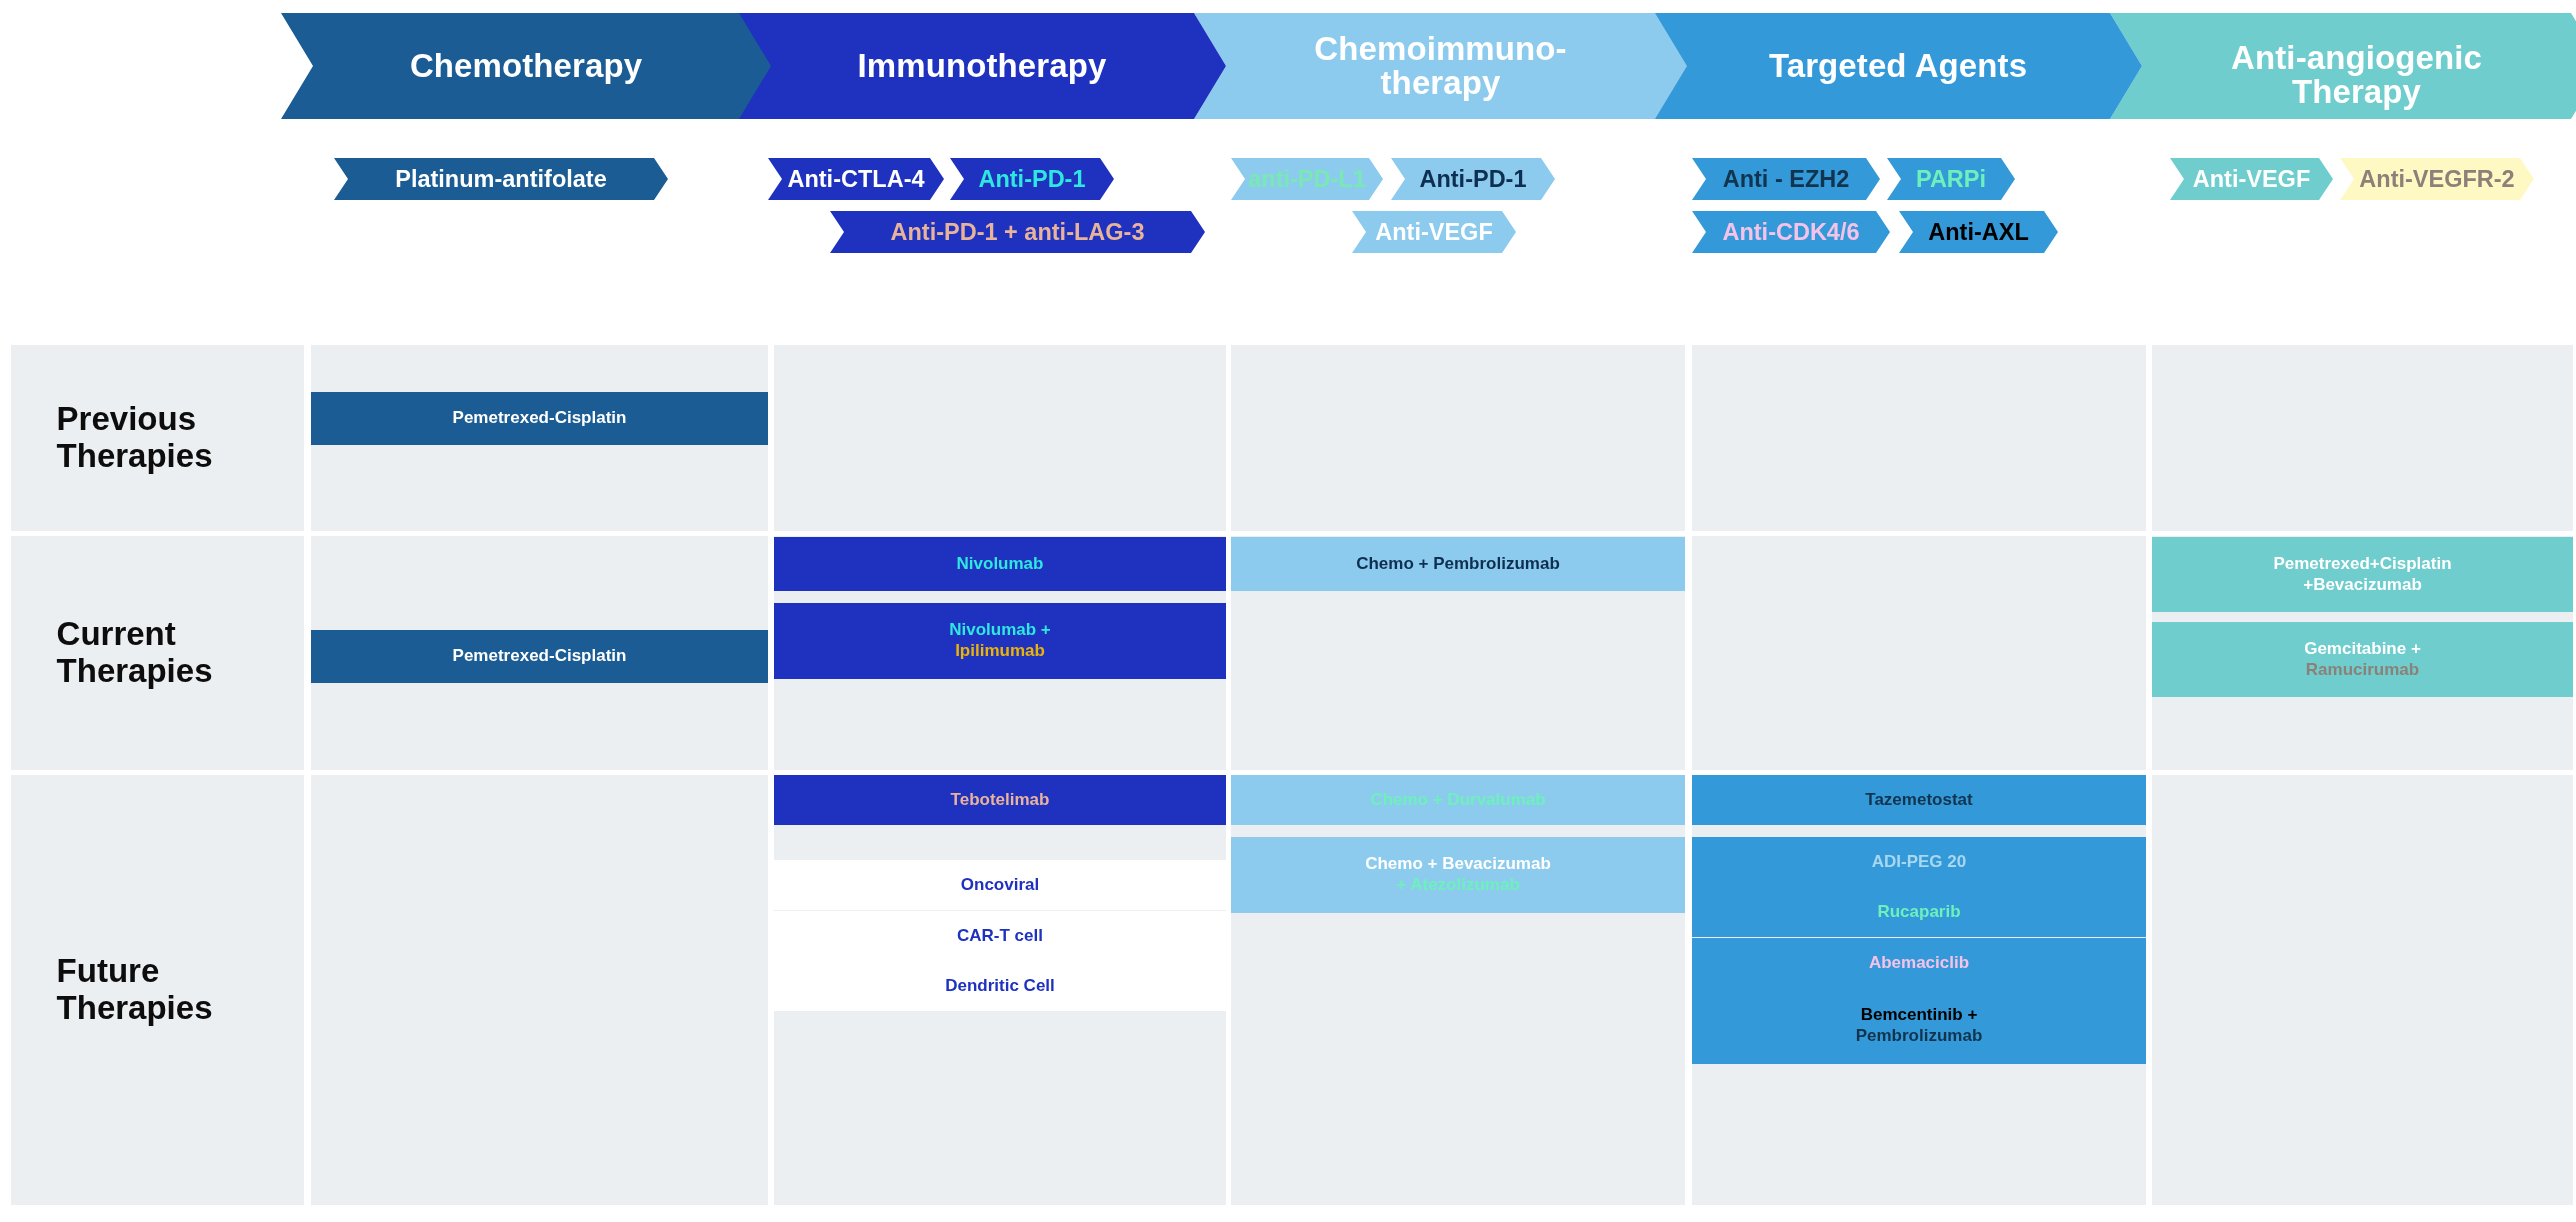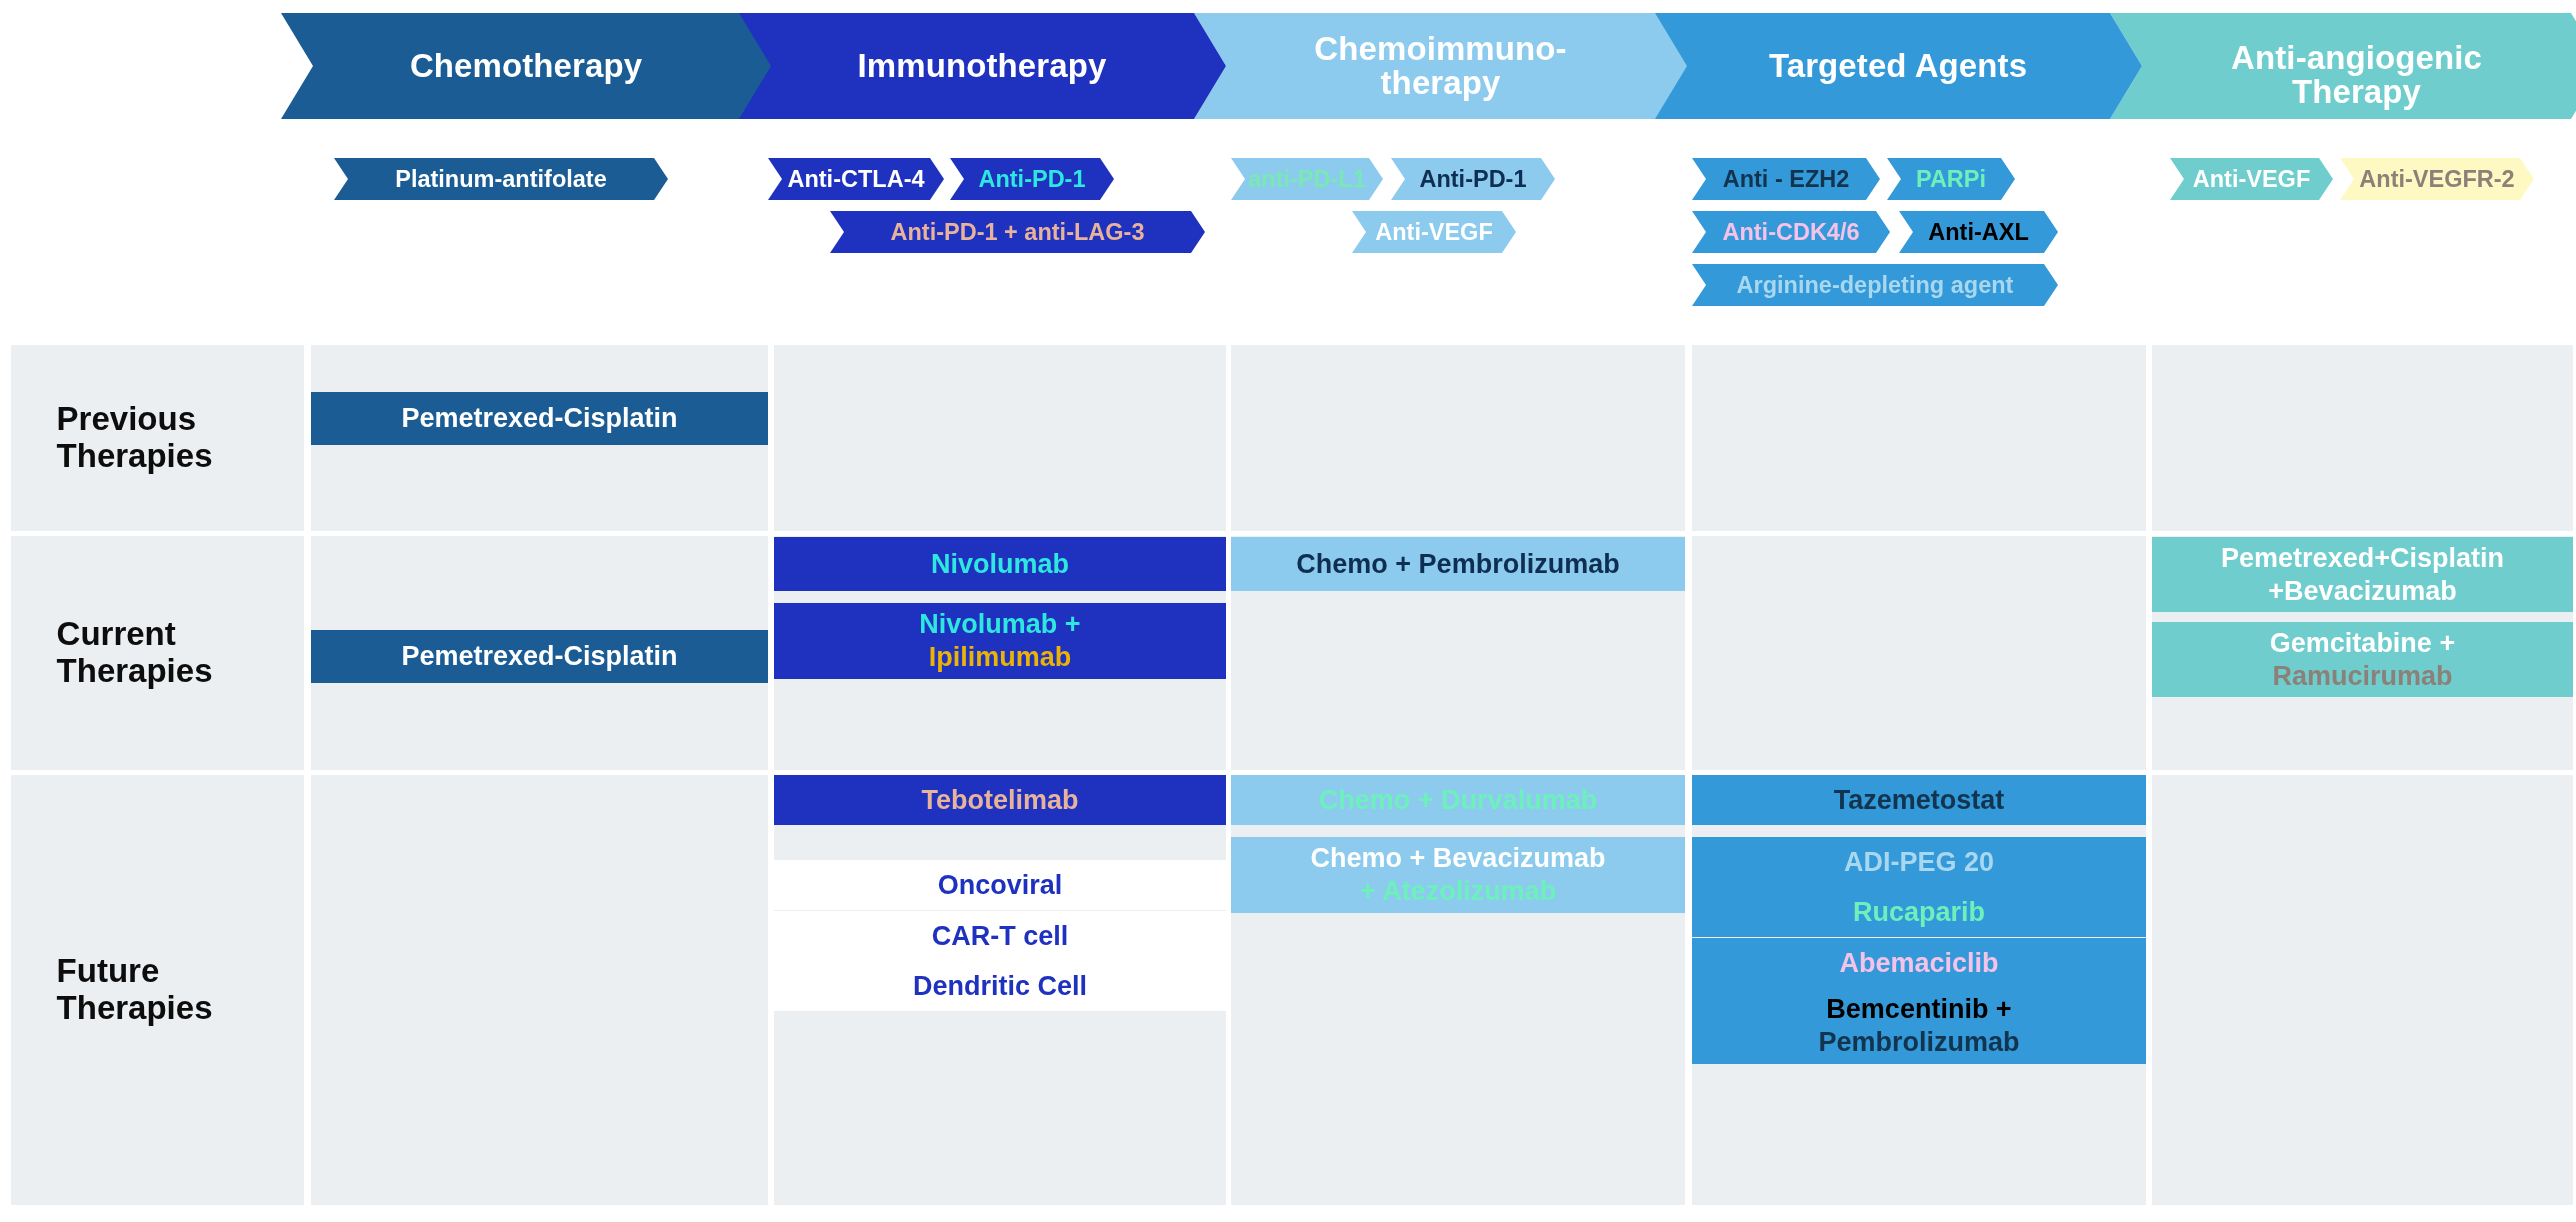--- a/index.html
+++ b/index.html
@@ -49,21 +49,21 @@
   }
   .rowlabel{
     position:absolute;
     display:flex; align-items:center;
     font-weight:bold; font-size:33px; color:#0d0d0d; line-height:1.12;
     padding-left:46px; box-sizing:border-box;
   }
   .tcell{
     position:absolute;
     display:flex; flex-direction:column; align-items:center; justify-content:center;
-    text-align:center; font-weight:bold; font-size:27px; line-height:1.22;
+    text-align:center; font-weight:bold; font-size:17px; line-height:1.22;
     box-sizing:border-box; padding:2.3px 5.9px;
   }
   .tcell .l2{ font-weight:bold; }
 </style>
 </head>
 <body>
 
 <div id="banner">
     <div class="chev chev-first" style="left: 0px; width: 490px; background: rgb(26, 92, 147); z-index: 10;">
       <span style="white-space: pre-line;">Chemotherapy</span>
@@ -110,23 +110,20 @@
       <span>Anti - EZH2</span>
     </div>
     <div class="badge" style="left: 1887px; top: 0px; width: 128px; background: rgb(51, 153, 216); color: rgb(110, 240, 189);">
       <span>PARPi</span>
     </div>
     <div class="badge" style="left: 1692px; top: 53px; width: 198px; background: rgb(51, 153, 216); color: rgb(245, 195, 232);">
       <span>Anti-CDK4/6</span>
     </div>
     <div class="badge" style="left: 1899px; top: 53px; width: 159px; background: rgb(51, 153, 216); color: rgb(0, 0, 0);">
       <span>Anti-AXL</span>
-    </div>
-    <div class="badge" style="left: 1692px; top: 106px; width: 366px; background: rgb(51, 153, 216); color: rgb(168, 215, 240);">
-      <span>Arginine-depleting agent</span>
     </div>
     <div class="badge" style="left: 2170px; top: 0px; width: 163px; background: rgb(111, 205, 205); color: rgb(255, 255, 255);">
       <span>Anti-VEGF</span>
     </div>
     <div class="badge" style="left: 2340px; top: 0px; width: 194px; background: #fef9c3; color: rgb(140, 129, 120);">
       <span>Anti-VEGFR-2</span>
     </div>
   </div>
 
 <div id="grid">

